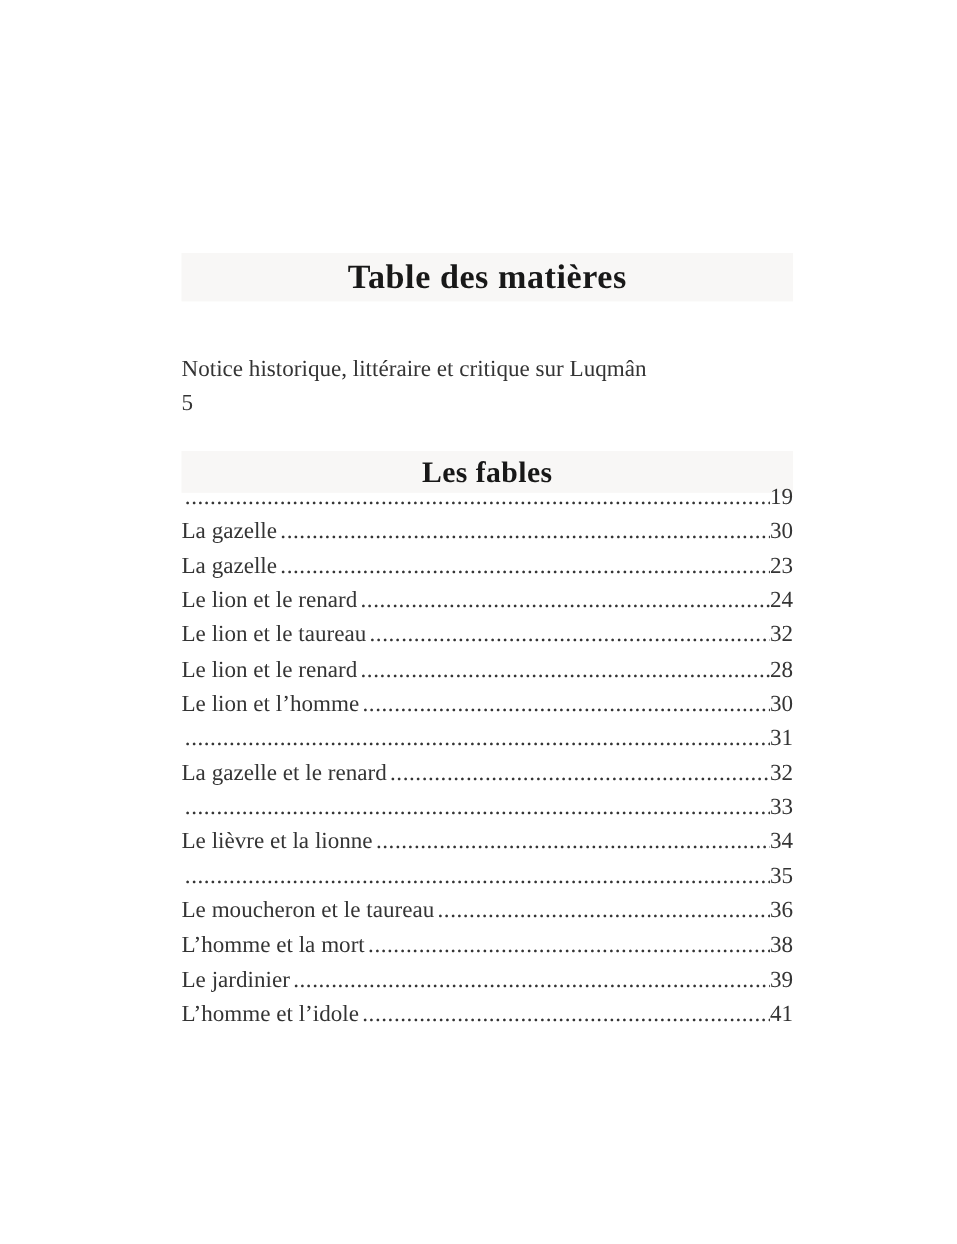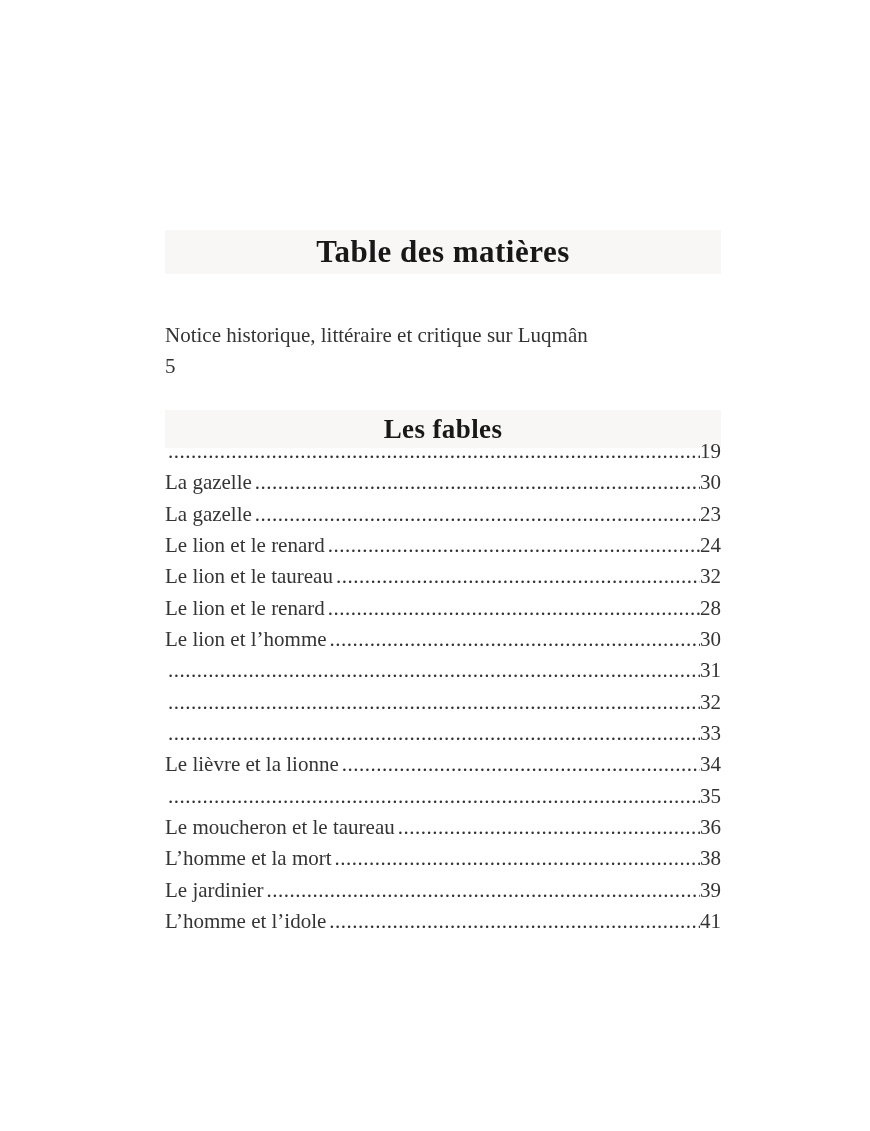--- a/index.html
+++ b/index.html
@@ -146,20 +146,21 @@
         <div class="row">
     <span class="entry-label">Le lion et l’homme</span>
     <span class="leader">............................................................................................................................................................................................................................................................................................................</span>
     <span class="entry-page">30</span>
   </div>
         <div class="row">
     <span class="leader">............................................................................................................................................................................................................................................................................................................</span>
     <span class="entry-page">31</span>
   </div>
         <div class="row">
+    <span class="entry-label">La gazelle et le renard</span>
     <span class="leader">............................................................................................................................................................................................................................................................................................................</span>
     <span class="entry-page">32</span>
   </div>
         <div class="row">
     <span class="leader">............................................................................................................................................................................................................................................................................................................</span>
     <span class="entry-page">33</span>
   </div>
         <div class="row">
     <span class="entry-label">Le lièvre et la lionne</span>
     <span class="leader">............................................................................................................................................................................................................................................................................................................</span>

